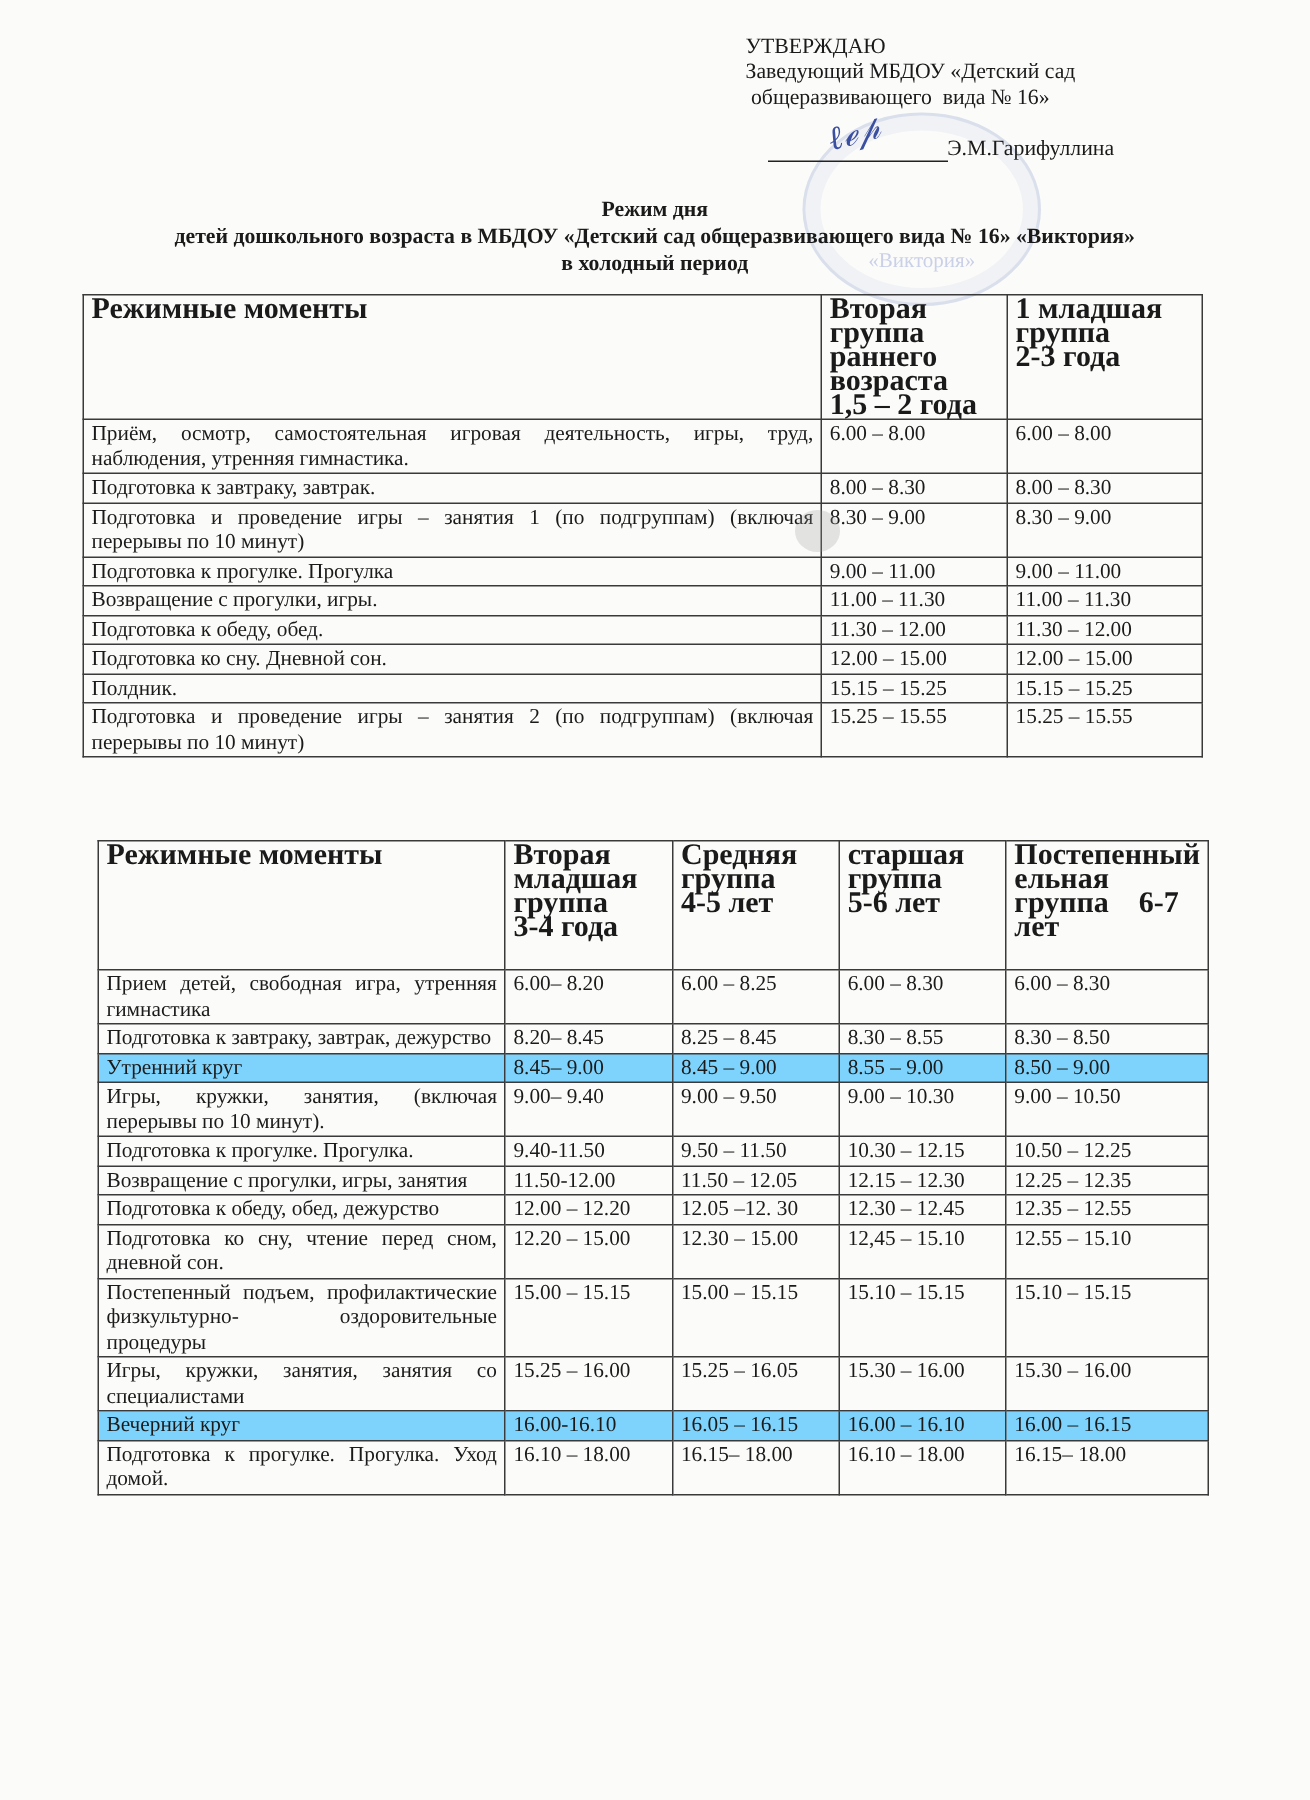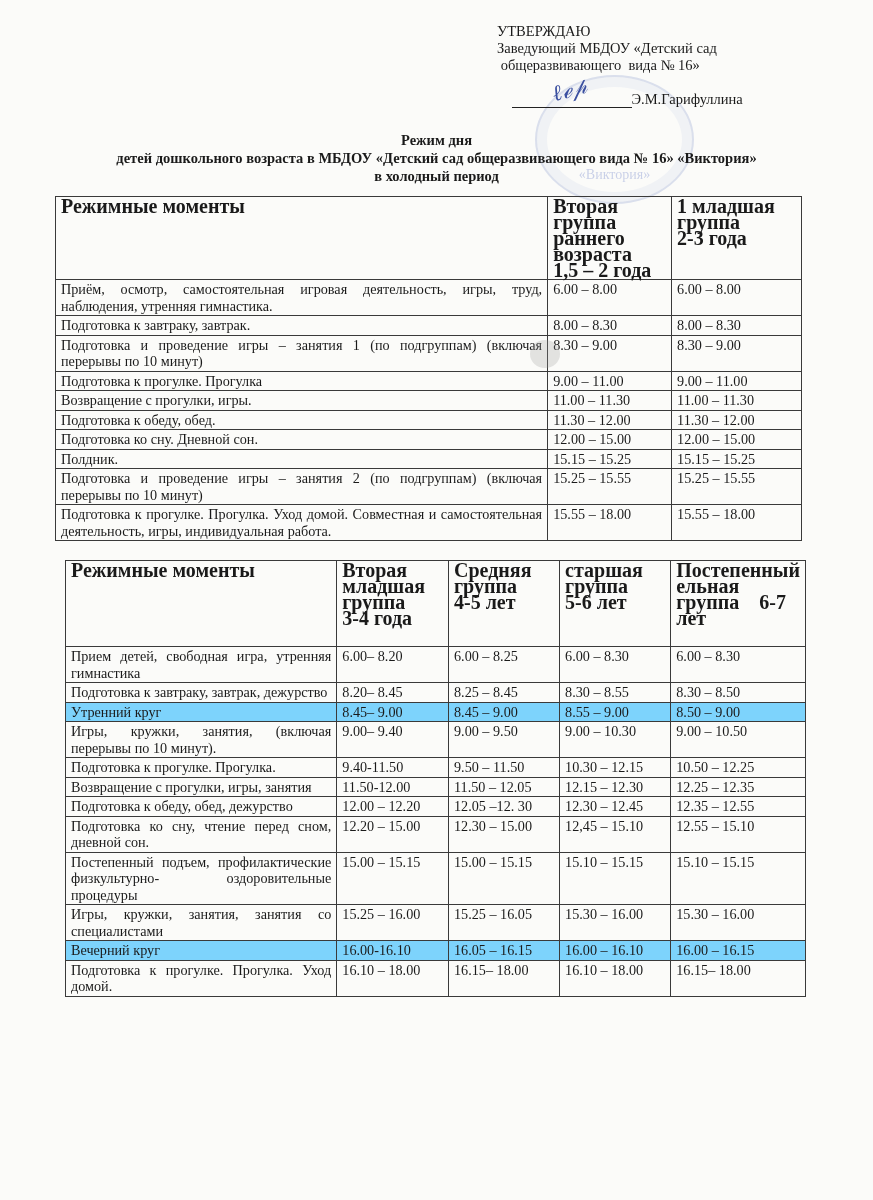--- a/index.html
+++ b/index.html
@@ -138,25 +138,20 @@
       <tr>
         <td class="just">Полдник.</td>
         <td>15.15 – 15.25</td>
         <td>15.15 – 15.25</td>
       </tr>
       <tr>
         <td class="just">Подготовка и проведение игры – занятия 2 (по подгруппам) (включая перерывы по 10 минут)</td>
         <td>15.25 – 15.55</td>
         <td>15.25 – 15.55</td>
       </tr>
-      <tr>
-        <td class="just">Подготовка к прогулке. Прогулка. Уход домой. Совместная и самостоятельная деятельность, игры, индивидуальная работа.</td>
-        <td>15.55 – 18.00</td>
-        <td>15.55 – 18.00</td>
-      </tr>
     </tbody>
 </table>
 
 <table id="t2">
   <colgroup>
       <col style="width:290px">
       <col style="width:114px">
       <col style="width:114px">
       <col style="width:114px">
       <col style="width:109px">

